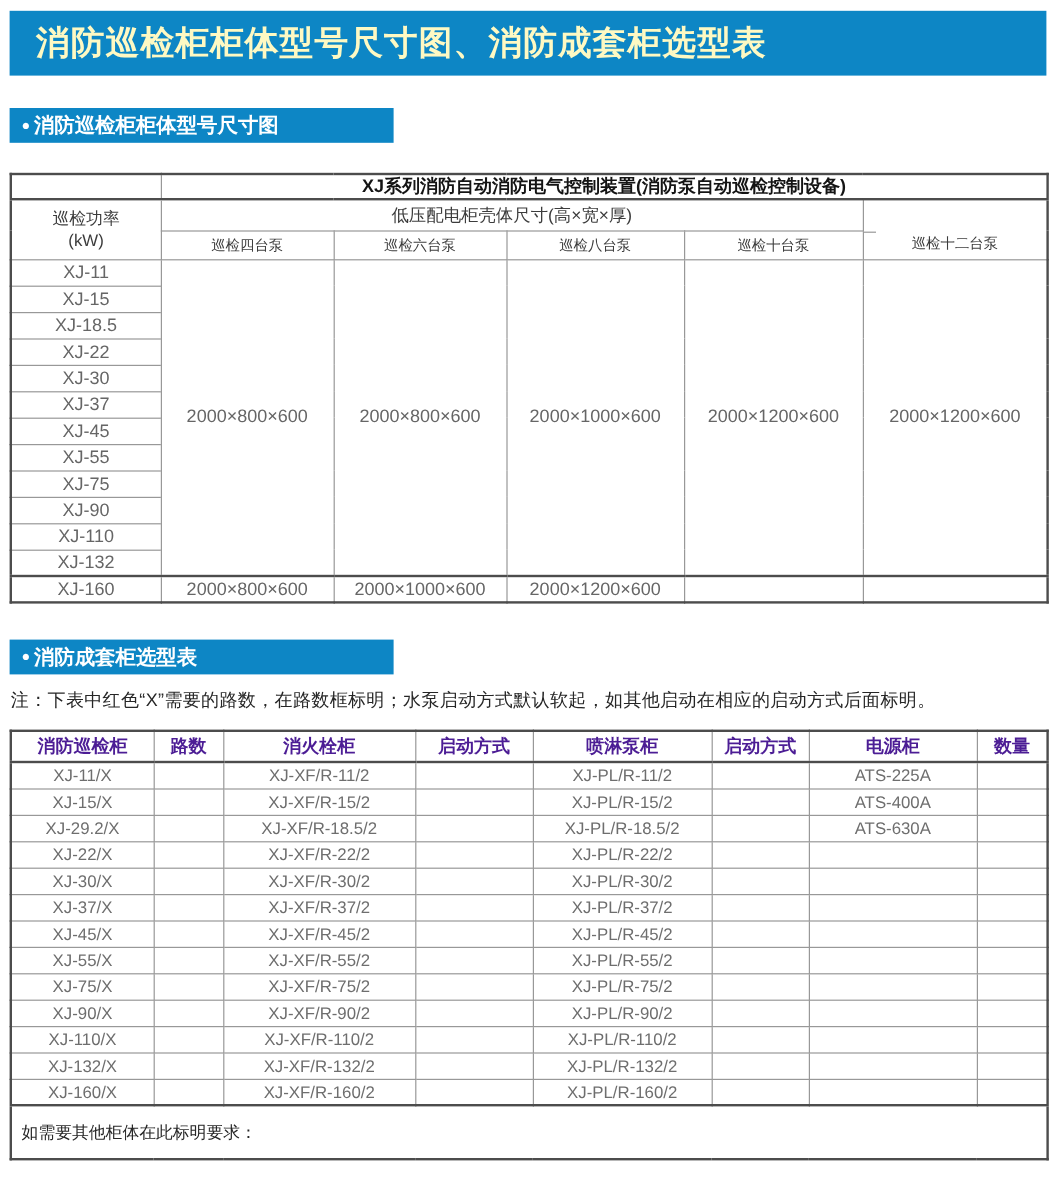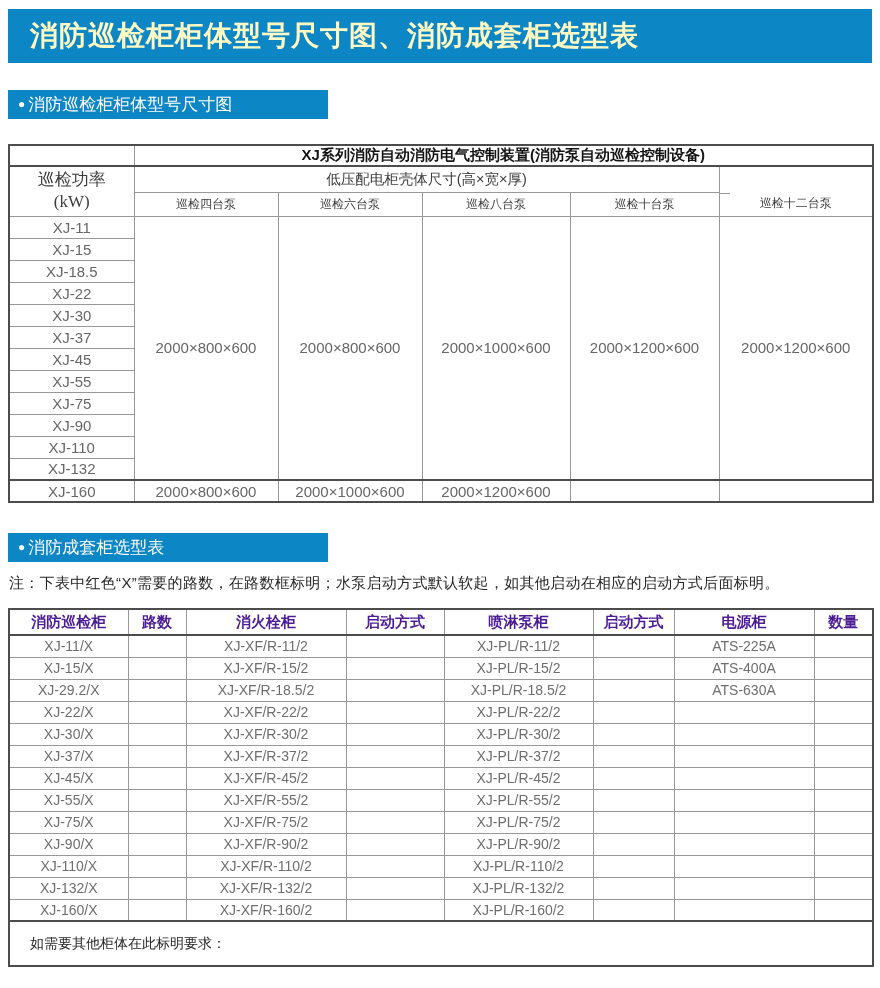--- a/index.html
+++ b/index.html
@@ -17,21 +17,21 @@
     position: absolute; left: 8px; top: 9px; width: 864px; height: 54px;
     background: #0d86c5;
   }
   .main-banner .title {
     color: #fef9c3; font-size: 28px; font-weight: bold;
     line-height: 54px; padding-left: 22px; letter-spacing: 1px;
     white-space: nowrap;
   }
   .sec-banner {
     position: absolute; left: 8px; width: 320px; height: 29px;
-    background: #0d86c5; color: #fff; font-weight: normal;
+    background: #0d86c5; color: #fff; font-weight: bold;
     font-size: 17px; line-height: 29px; padding-left: 10px;
     white-space: nowrap;
   }
   #banner1 { top: 90px; }
   #banner2 { top: 533px; }
   .sec-banner .bullet { font-size: 12px; margin-right: 3px; vertical-align: 2px; }
 
   .note {
     position: absolute; left: 9px; top: 574px;
     font-size: 15px; color: #262626; letter-spacing: 0.3px; white-space: nowrap;
@@ -47,41 +47,41 @@
     border: 1px solid #989898; text-align: center; vertical-align: middle;
     padding: 0; overflow: hidden; white-space: nowrap;
   }
 
   
   #table1 { top: 144px; border-radius: 15px; }
   #table1 .r1 td { height: 21px; }
   tr.thick-b td { border-bottom: 2px solid #4c4c4c; }
   tr.thick-top td { border-top: 2px solid #4c4c4c; }
   .t1-title { font-weight: bold; font-size: 15px; color: #141414; }
-  .t1-power { font-size: 17px; color: #3c3c3c; line-height: 1.3; font-family: Liberation Serif, serif; }
+  .t1-power { font-size: 14px; color: #3c3c3c; line-height: 1.3; }
   .t1-size-hd { font-size: 14.5px; color: #3c3c3c; height: 26px; }
   .t1-pump { font-size: 12px; color: #3c3c3c; height: 24px; }
   .t1-p12 { position: relative; vertical-align: bottom; padding-bottom: 4px; }
   .t1-p12::before {
     content: ""; position: absolute; left: 0; top: 26px;
     width: 10px; height: 1px; background: #989898;
   }
   #table1 tbody.data tr { height: 22px; }
   .t-model, .t-val { font-size: 15px; color: #666666; }
 
   
   #table2 { top: 608px; }
   #table2 tr.head td {
     height: 26px; font-weight: bold; font-size: 15px; color: #4c1d95;
     border-bottom: 2px solid #4c4c4c;
   }
   #table2 tbody.data tr { height: 22px; }
   .t2-cell { font-size: 14px; color: #6e6e6e; }
   .t2-foot {
-    height: 45px; text-align: left; padding-left: 20px;
+    height: 45px; text-align: left; padding-left: 8px;
     font-size: 14px; color: #262626; border-top: 2px solid #4c4c4c;
     vertical-align: middle;
     font-family: Liberation Mono, monospace;
   }
 </style>
 </head>
 <body>
 
 <div class="page">
 

